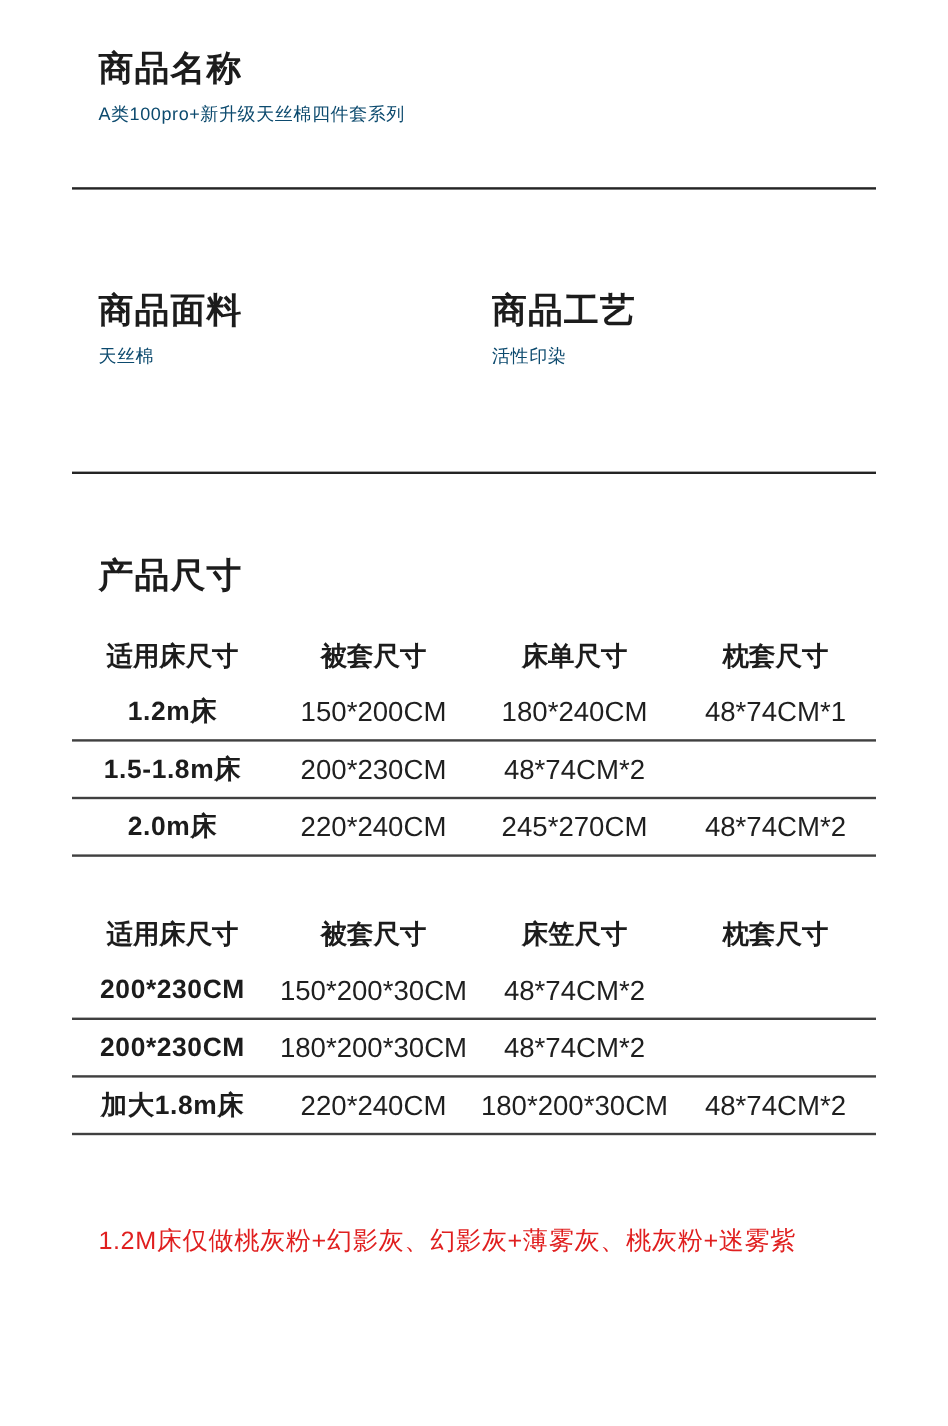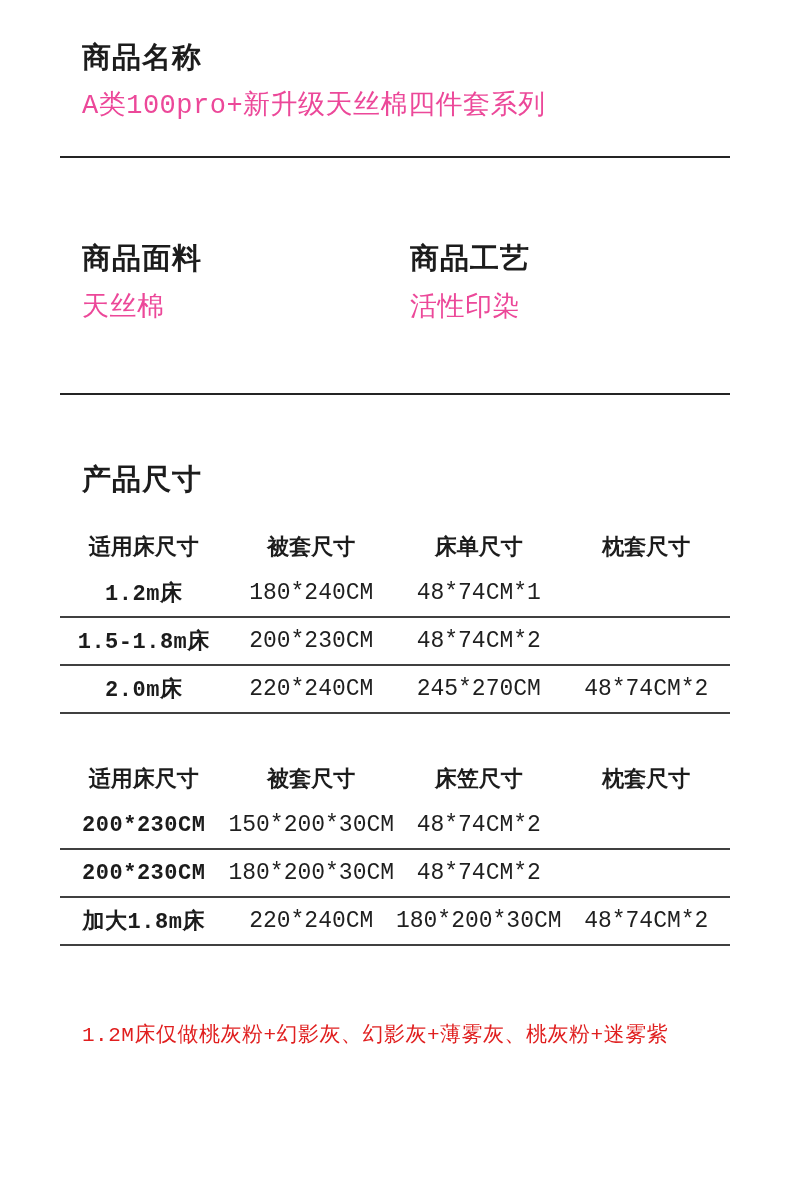--- a/index.html
+++ b/index.html
@@ -3,34 +3,34 @@
 <meta charset="utf-8">
 <style>
   * { margin: 0; padding: 0; box-sizing: border-box; }
   html, body { background: #ffffff; }
   .page {
     position: relative;
     width: 790px;
     height: 1188px;
     background: #ffffff;
     overflow: hidden;
-    font-family: Liberation Mono, monospace;
+    font-family: Liberation Sans, sans-serif;
     color: #1c1c1c;
   }
   .abs { position: absolute; }
   .section-title {
     font-size: 29px;
     font-weight: 700;
     letter-spacing: 1px;
     color: #1c1c1c;
   }
   .section-value {
-    font-size: 27px;
+    font-size: 15px;
     font-weight: 400;
-    color: #ec4899;
+    color: #0c4a6e;
     letter-spacing: 0.5px;
   }
   .divider {
     left: 60px;
     width: 670px;
     height: 2px;
     background: #242424;
   }
   .spec-table {
     left: 60px;
@@ -89,20 +89,21 @@
 
   <div class="abs spec-table" style="top:524px;">
     <div class="spec-row header-row">
       <div class="cell">适用床尺寸</div>
       <div class="cell">被套尺寸</div>
       <div class="cell">床单尺寸</div>
       <div class="cell">枕套尺寸</div>
     </div>
     <div class="spec-row data-row">
       <div class="cell">1.2m床</div>
+      <div class="cell">150*200CM</div>
       <div class="cell">180*240CM</div>
       <div class="cell">48*74CM*1</div>
     </div>
     <div class="spec-row data-row">
       <div class="cell">1.5-1.8m床</div>
       <div class="cell">200*230CM</div>
       <div class="cell">48*74CM*2</div>
     </div>
     <div class="spec-row data-row">
       <div class="cell">2.0m床</div>

